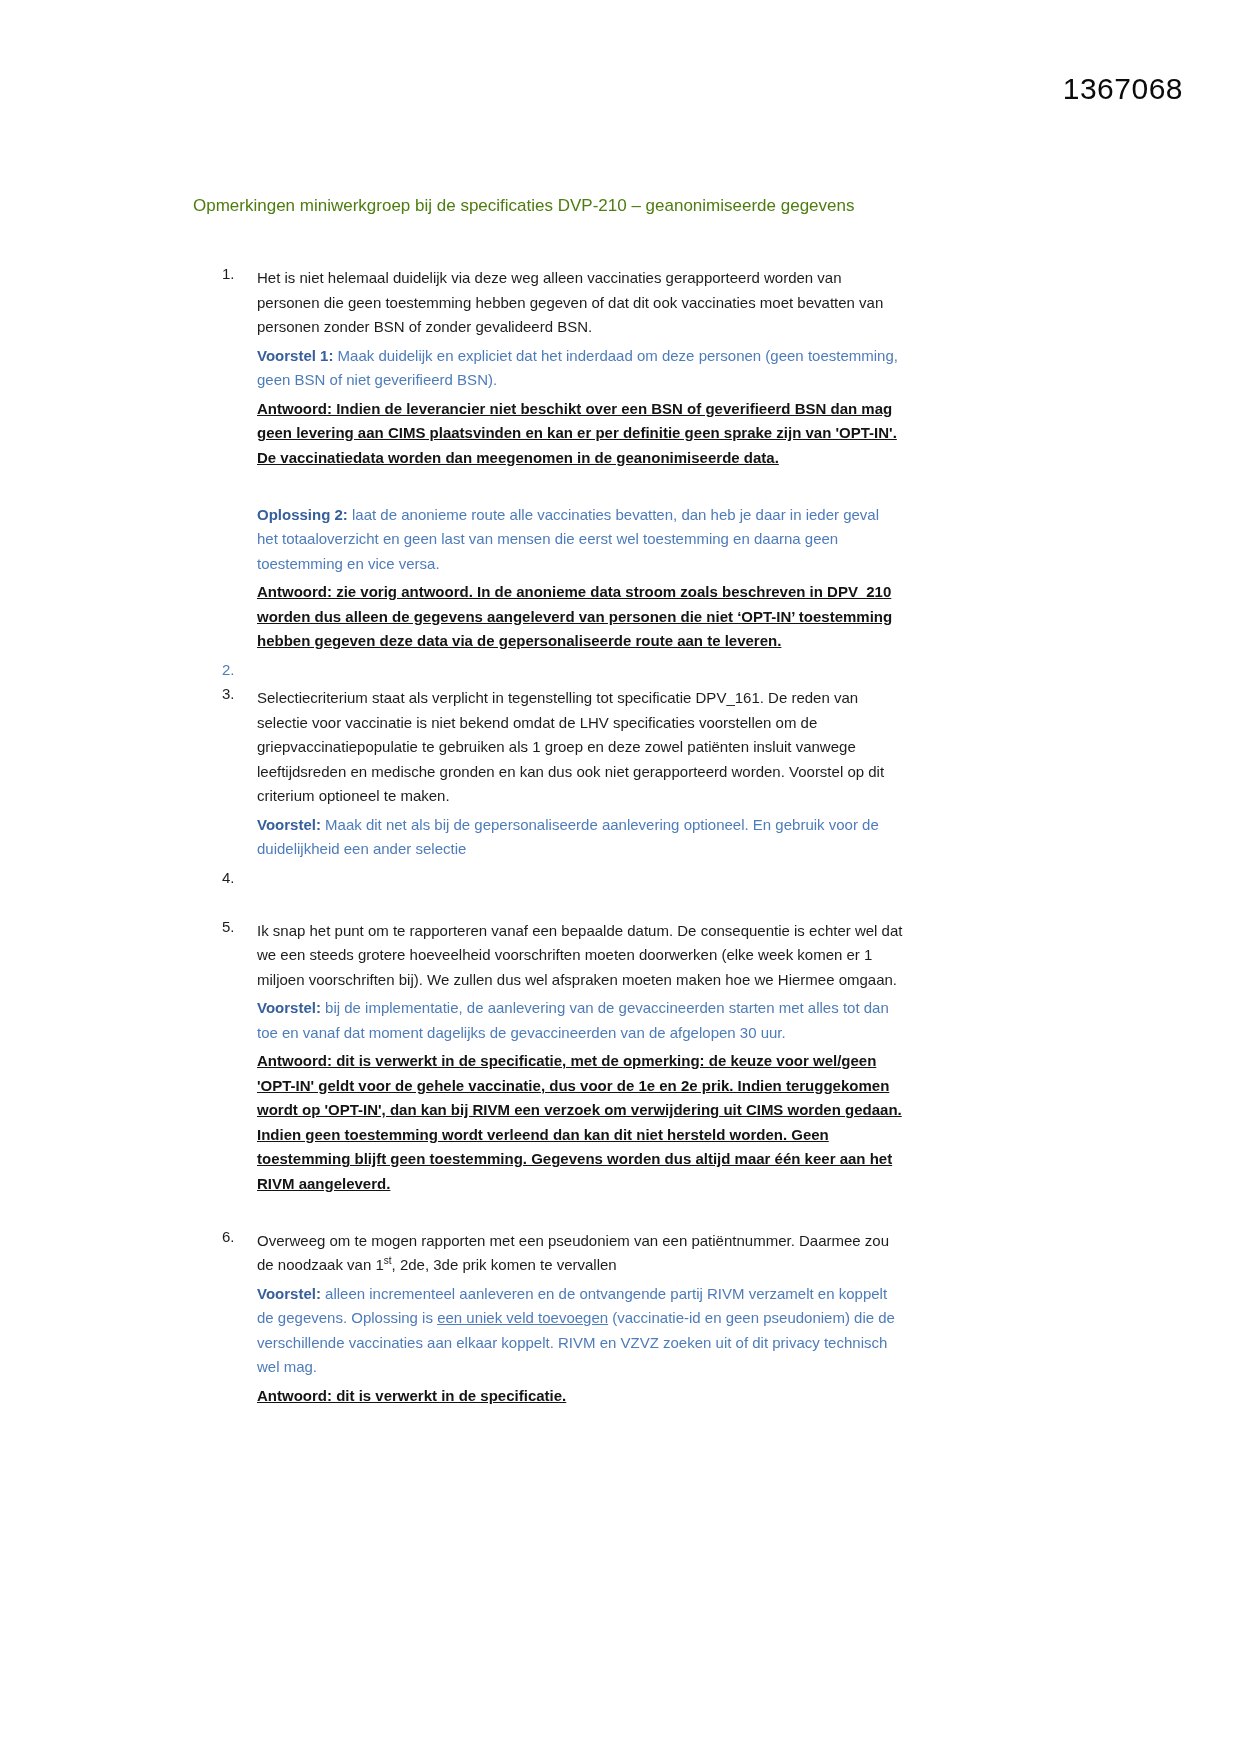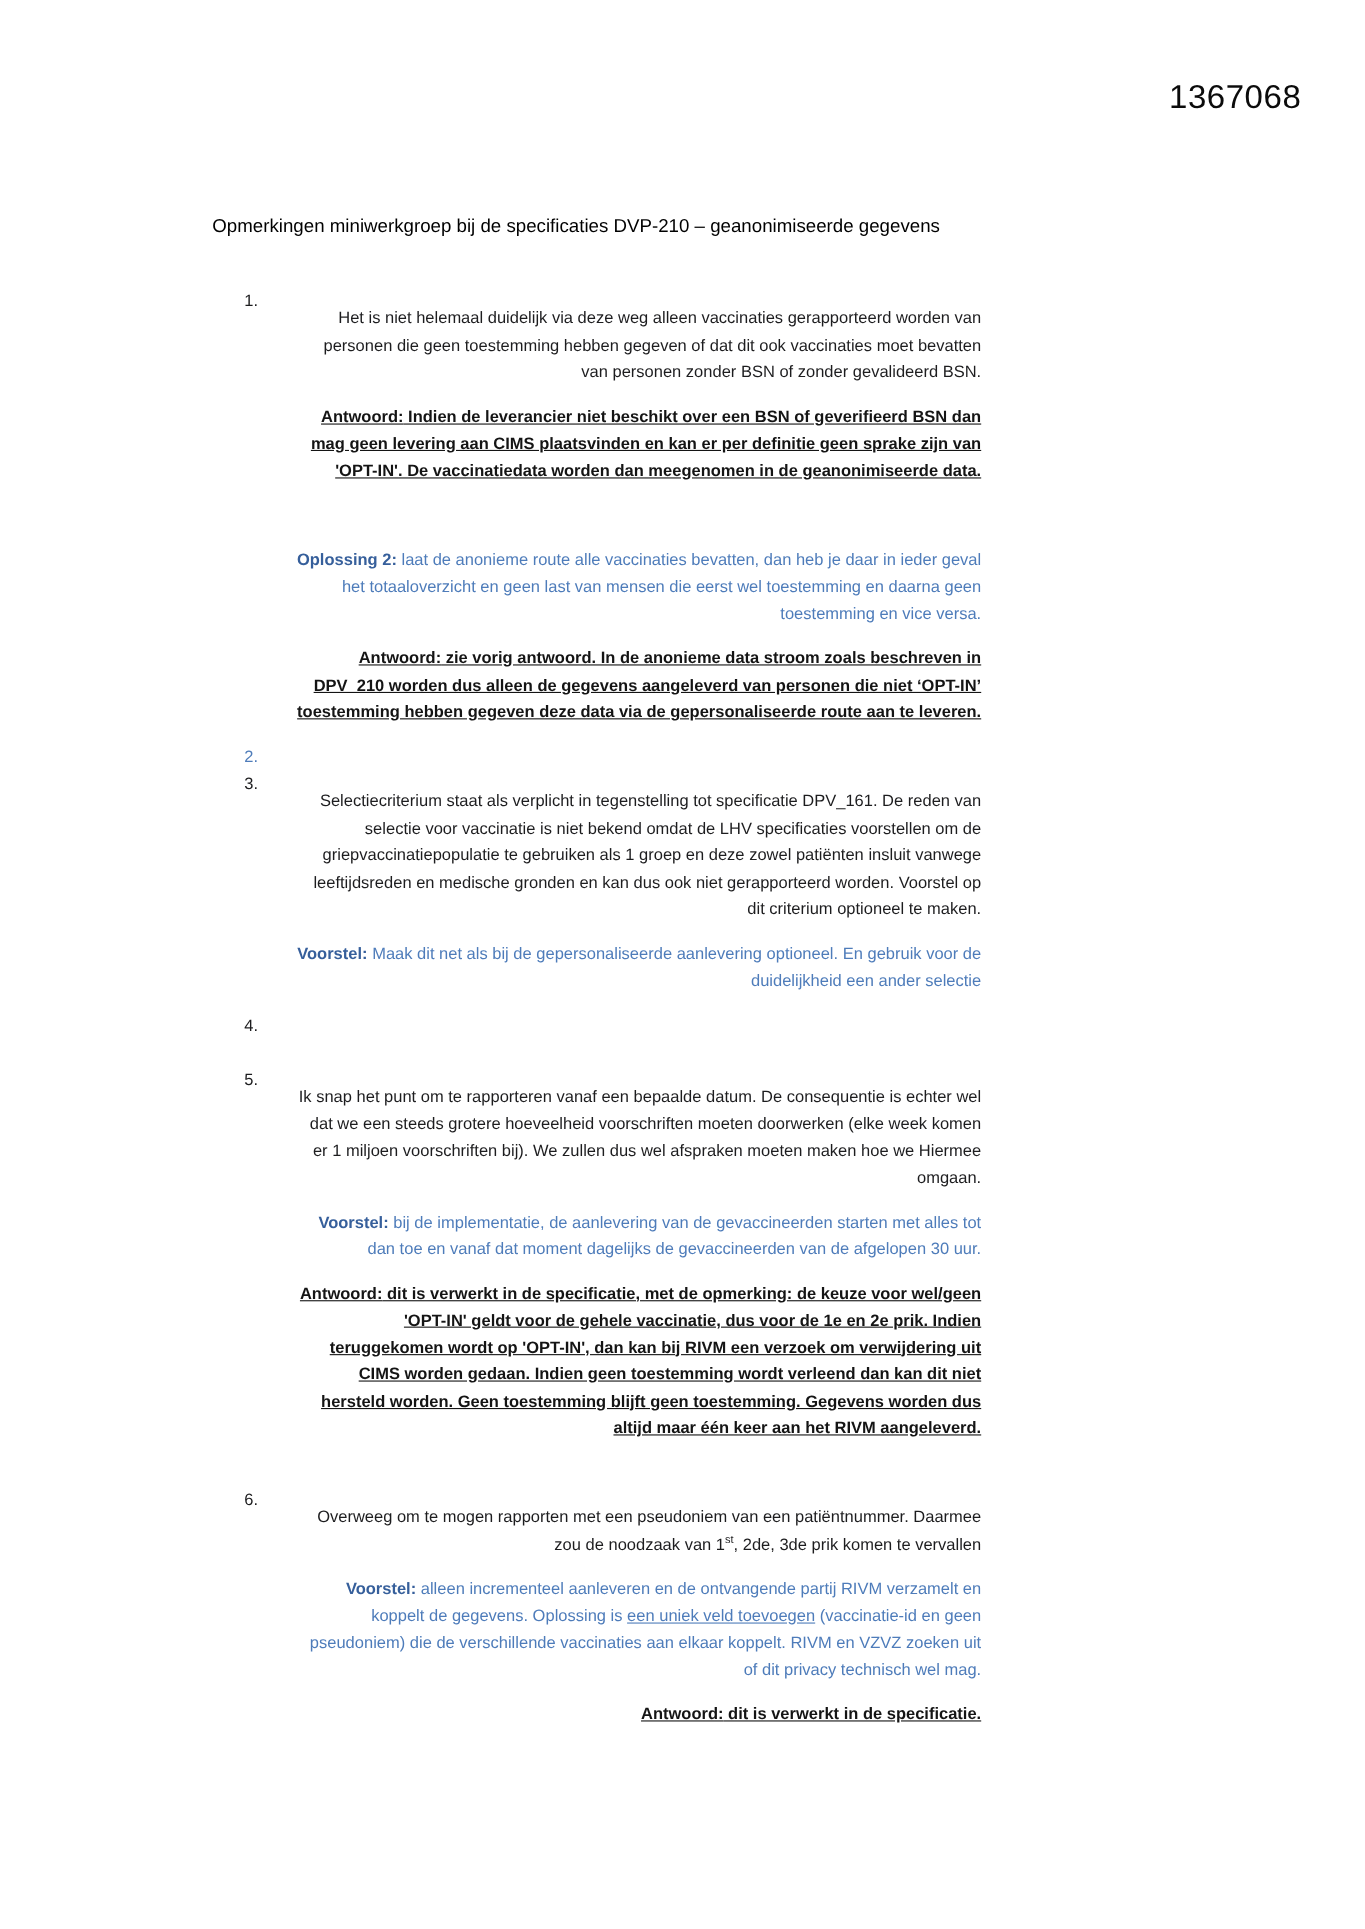--- a/index.html
+++ b/index.html
@@ -12,34 +12,34 @@
     overflow:hidden;
   }
   .doc-number {
     position:absolute; top:52px; right:58px;
     font-size:30px; color:#0b0b0b; letter-spacing:0.5px;margin-top:20px;
   }
   .content {
     position:absolute; left:193px; top:196px; width:730px;
   }
   .title {
-    font-size:17px; font-weight:normal; color:#000000;
+    font-size:17px; font-weight:normal; color:#4d7c0f;
     margin:0 0 46px 0;
   }
   .list { margin-left:29px; }
   .item { display:flex; }
   .item .num {
     width:31px; flex:none;
     font-size:15px; line-height:24.5px; color:#1d1d1f;
   }
   .item .num.blue { color:#4e7cba; }
   .item .body-col {
     width:655px; font-size:15px; line-height:24.5px;
   }
-  p.block { margin:16px;text-align:right; }
+  p.block { margin:4px; }
   .proposal { color:#4e7cba; }
   .p-label { font-weight:bold; color:#365f9b; }
   .answer { font-weight:bold; color:#141414;text-decoration:underline; }
   .spacer { height:24.5px; }
   .gap-before { margin-top:24.5px; }
   .item.empty { min-height:24.5px; }
   sup { font-size:10px; line-height:0; vertical-align:super; }
   .underline { text-decoration:underline; }
 </style>
 </head>
@@ -49,20 +49,21 @@
 
 <div class="content">
   <h1 class="title">Opmerkingen miniwerkgroep bij de specificaties DVP-210 – geanonimiseerde gegevens</h1>
 
   <div class="list">
 
     <div class="item">
       <span class="num">1.</span>
       <div class="body-col">
         <p class="block body">Het is niet helemaal duidelijk via deze weg alleen vaccinaties gerapporteerd worden van personen die geen toestemming hebben gegeven of dat dit ook vaccinaties moet bevatten van personen zonder BSN of zonder gevalideerd BSN.</p>
+        <p class="block proposal"><span class="p-label">Voorstel 1:</span><span> Maak duidelijk en expliciet dat het inderdaad om deze personen (geen toestemming, geen BSN of niet geverifieerd BSN).</span></p>
         <p class="block answer"><span>Antwoord:</span><span> Indien de leverancier niet beschikt over een BSN of geverifieerd BSN dan mag geen levering aan CIMS plaatsvinden en kan er per definitie geen sprake zijn van 'OPT-IN'. De vaccinatiedata worden dan meegenomen in de geanonimiseerde data.</span></p>
         <div class="spacer"></div>
         <p class="block proposal"><span class="p-label">Oplossing 2:</span><span> laat de anonieme route alle vaccinaties bevatten, dan heb je daar in ieder geval het totaaloverzicht en geen last van mensen die eerst wel toestemming en daarna geen toestemming en vice versa.</span></p>
         <p class="block answer"><span>Antwoord:</span><span> zie vorig antwoord. In de anonieme data stroom zoals beschreven in DPV_210 worden dus alleen de gegevens aangeleverd van personen die niet ‘OPT-IN’ toestemming hebben gegeven deze data via de gepersonaliseerde route aan te leveren.</span></p>
       </div>
     </div>
 
     <div class="item empty">
       <span class="num blue">2.</span>
       <div class="body-col"></div>

